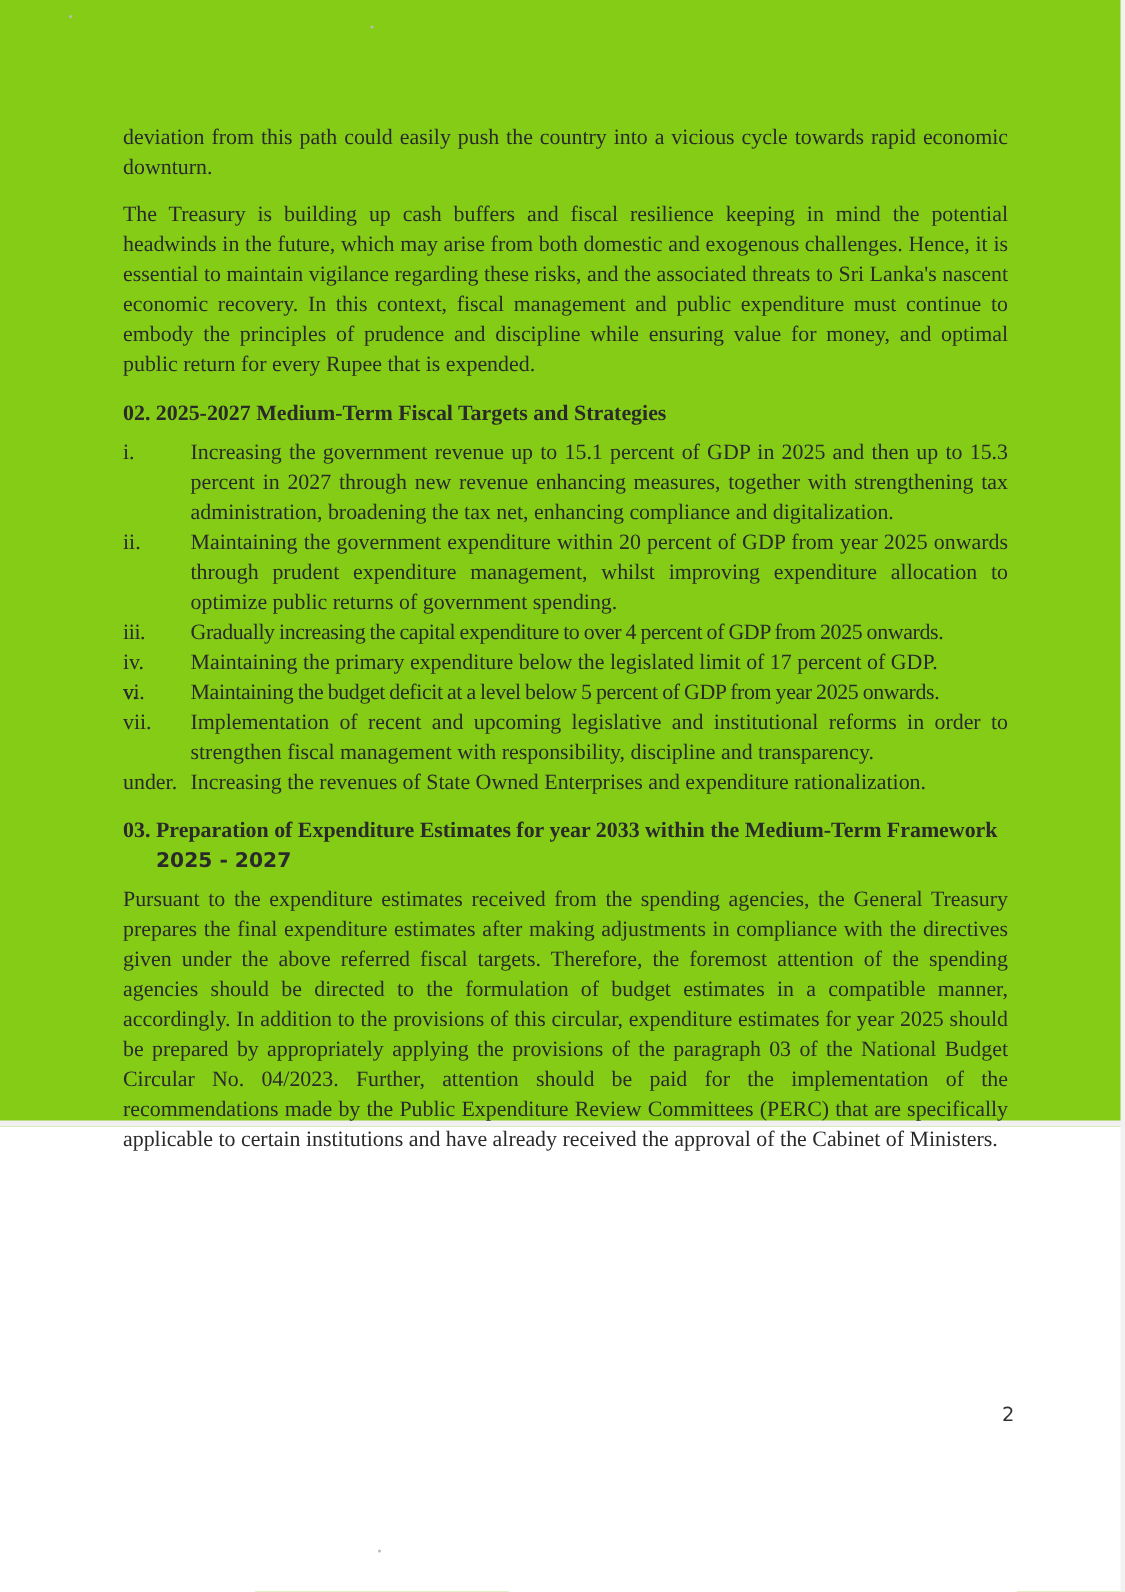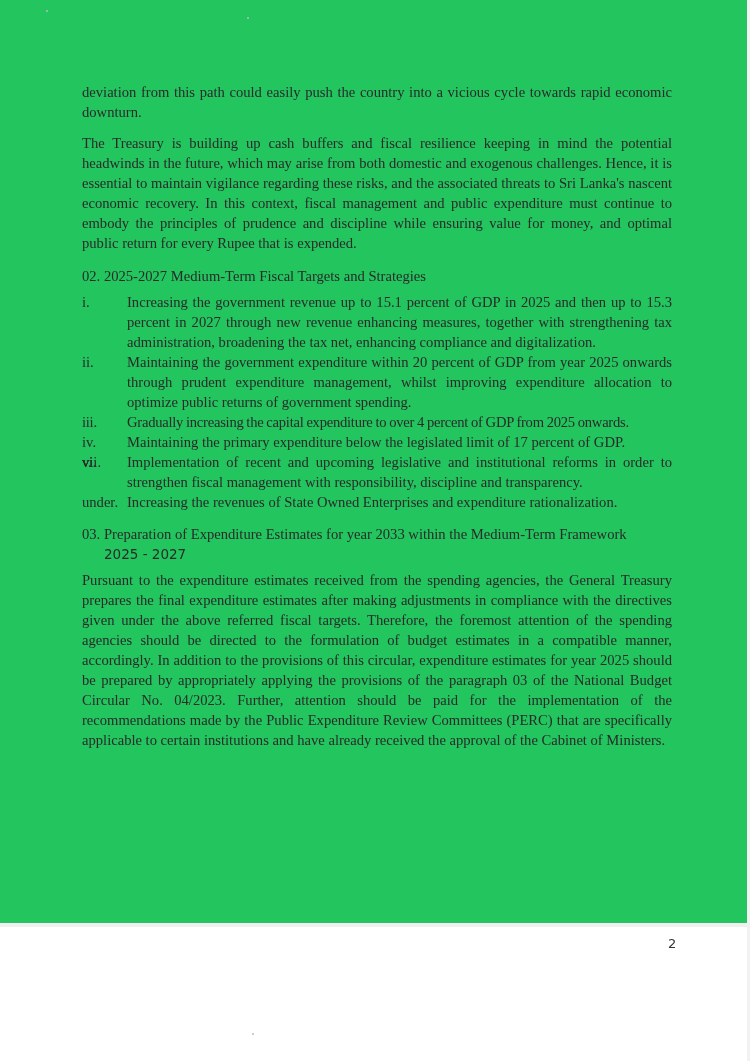--- a/index.html
+++ b/index.html
@@ -11,22 +11,22 @@
       width: 750px;
       height: 1061px;
       position: relative;
       overflow: hidden;
       font-family: "Liberation Serif", "DejaVu Serif", serif;
       color: #2a2a2a;
     }
     .page {
       position: absolute;
       left: 0; top: 0;
-      width: 750px; height: 927px;
-      background: #22c55e;
+      width: 750px; height: 751px;
+      background: #84cc16;
     }
     .edge-right {
       position: absolute;
       right: 0; top: 0;
       width: 3px; height: 1061px;
       background: #f2f2f2;
     }
     .edge-bottom {
       position: absolute;
       left: 0; bottom: 0;
@@ -44,21 +44,21 @@
     p {
       margin: 0;
       text-align: justify;
       text-align-last: left;
     }
     .para-1 { margin-bottom: 11px; }
     .para-2 { margin-bottom: 13px; }
     h2 {
       font-family: "Liberation Serif", "DejaVu Serif", serif;
       font-size: 14.6px;
-      font-weight: normal;
+      font-weight: bold;
       margin: 0 0 6px 0;
       line-height: 20px;
     }
     ol.targets {
       list-style: none;
       margin: 0 0 12px 0;
       padding: 0;
     }
     ol.targets li {
       position: relative;
@@ -119,21 +119,21 @@
     <p class="para-1">deviation from this path could easily push the country into a vicious cycle towards rapid economic downturn.</p>
     <p class="para-2">The Treasury is building up cash buffers and fiscal resilience keeping in mind the potential headwinds in the future, which may arise from both domestic and exogenous challenges. Hence, it is essential to maintain vigilance regarding these risks, and the associated threats to Sri Lanka's nascent economic recovery. In this context, fiscal management and public expenditure must continue to embody the principles of prudence and discipline while ensuring value for money, and optimal public return for every Rupee that is expended.</p>
 
     <h2>02. 2025-2027 Medium-Term Fiscal Targets and Strategies</h2>
     <ol class="targets">
       <li><span class="num">i.</span><span>Increasing the government revenue up to 15.1 percent of GDP in 2025 and then up to 15.3 percent in 2027 through new revenue enhancing measures, together with strengthening tax administration, broadening the tax net, enhancing compliance and digitalization.</span></li>
       <li><span class="num">ii.</span><span>Maintaining the government expenditure within 20 percent of GDP from year 2025 onwards through prudent expenditure management, whilst improving expenditure allocation to optimize public returns of government spending.</span></li>
       <li class="tight"><span class="num">iii.</span><span>Gradually increasing the capital expenditure to over 4 percent of GDP from 2025 onwards.</span></li>
       <li><span class="num">iv.</span><span>Maintaining the primary expenditure below the legislated limit of 17 percent of GDP.</span></li>
       <li class="tight"><span class="num">v.</span></li>
-      <li class="tight"><span class="num">vi.</span></li>
+      <li class="tight"><span class="num">vi.</span><span>Maintaining the budget deficit at a level below 5 percent of GDP from year 2025 onwards.</span></li>
       <li><span class="num">vii.</span><span>Implementation of recent and upcoming legislative and institutional reforms in order to strengthen fiscal management with responsibility, discipline and transparency.</span></li>
       <li><span class="num">under.</span><span>Increasing the revenues of State Owned Enterprises and expenditure rationalization.</span></li>
     </ol>
 
     <h2 class="sec3">
       <span class="sec-num">03.</span>
       <span class="sec-title">
         <span>Preparation of Expenditure Estimates for year 2033 within the Medium-Term Framework</span><br>
         <span class="sec-years">2025 - 2027</span>
       </span>

